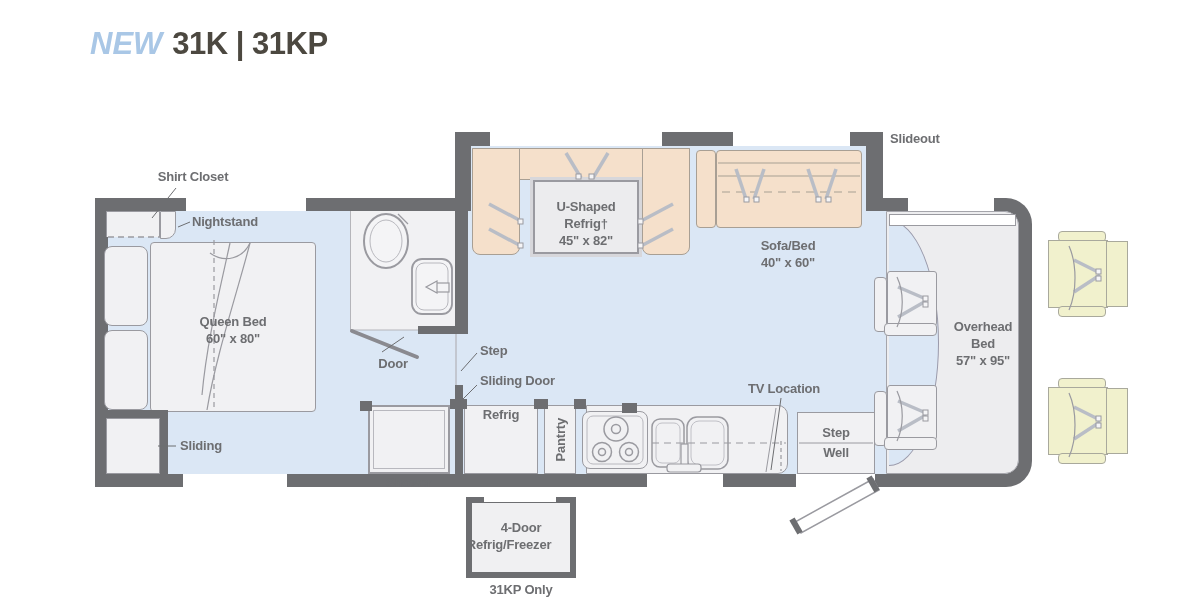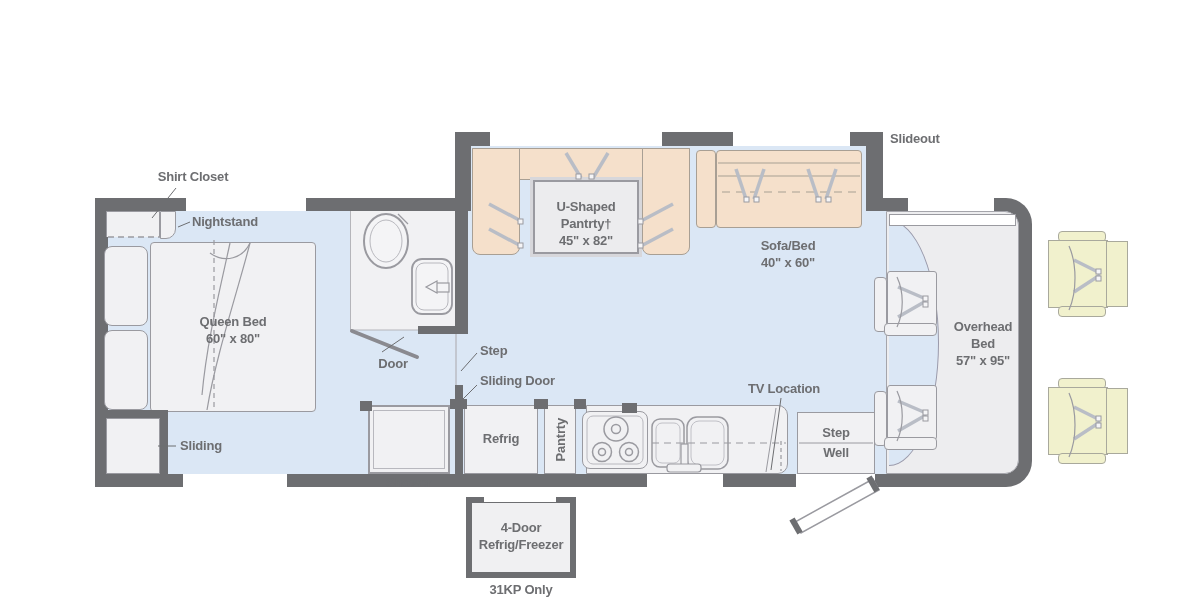--- a/index.html
+++ b/index.html
@@ -26,20 +26,23 @@
   .badge{color:#a9c7e6;font-style:italic;margin-right:10px;}
   .model{color:#4c4840;letter-spacing:-0.5px;}
   .desc{position:absolute;left:90px;top:72px;width:352px;font-size:15.5px;line-height:1.42;
         color:#6a6a6a;z-index:30;}
 </style>
 </head>
 <body>
 
 <div class="canvas">
 
+  <div class="hdr">
+    <span class="badge">NEW</span><span class="model">31K | 31KP</span>
+  </div>
 
   <div class="wall" style="left:95px;top:198px;width:937px;height:289px;border-radius:0 26px 26px 0;"></div>
   <div class="wall" style="left:455px;top:132px;width:428px;height:15px;"></div>
   <div class="wall" style="left:455px;top:132px;width:17px;height:79px;"></div>
   <div class="wall" style="left:866px;top:132px;width:17px;height:79px;"></div>
 
   <div class="win" style="left:186px;top:198px;width:120px;height:13px;"></div>
   <div class="win" style="left:490px;top:132px;width:172px;height:14px;"></div>
   <div class="win" style="left:733px;top:132px;width:117px;height:14px;"></div>
   <div class="win" style="left:908px;top:198px;width:86px;height:13px;"></div>
@@ -239,30 +242,30 @@
 
   <div class="lbl c" style="left:193px;top:170px;">Shirt Closet</div>
   <div class="lbl" style="left:192px;top:215px;">Nightstand</div>
   <div class="lbl c" style="left:233px;top:315px;">Queen Bed</div>
   <div class="lbl c" style="left:233px;top:332px;">60" x 80"</div>
   <div class="lbl" style="left:180px;top:439px;">Sliding</div>
   <div class="lbl c" style="left:379px;top:357px;margin-left:14px;">Door</div>
   <div class="lbl" style="left:480px;top:344px;">Step</div>
   <div class="lbl" style="left:480px;top:374px;">Sliding Door</div>
   <div class="lbl c" style="left:409px;top:432px;margin-top:44px;">Shower</div>
-  <div class="lbl c" style="left:501px;top:432px;">Refrig</div>
+  <div class="lbl c" style="left:501px;top:408px;">Refrig</div>
   <div class="lbl c" style="left:784px;top:382px;">TV Location</div>
   <div class="lbl c" style="left:586px;top:200px;">U-Shaped</div>
-  <div class="lbl c" style="left:586px;top:217px;">Pantrty†</div>
+  <div class="lbl c" style="left:586px;top:217px;">Refrig†</div>
   <div class="lbl c" style="left:586px;top:234px;">45" x 82"</div>
   <div class="lbl c" style="left:788px;top:239px;">Sofa/Bed</div>
   <div class="lbl c" style="left:788px;top:256px;">40" x 60"</div>
   <div class="lbl" style="left:890px;top:132px;">Slideout</div>
   <div class="lbl c" style="left:836px;top:426px;">Step</div>
   <div class="lbl c" style="left:836px;top:446px;">Well</div>
   <div class="lbl c" style="left:983px;top:320px;">Overhead</div>
   <div class="lbl c" style="left:983px;top:337px;">Bed</div>
   <div class="lbl c" style="left:983px;top:354px;">57" x 95"</div>
   <div class="lbl c" style="left:521px;top:521px;">4-Door</div>
-  <div class="lbl c" style="left:521px;top:538px;">Refrig/Freezer</div>
+  <div class="lbl c" style="left:509px;top:538px;">Refrig/Freezer</div>
   <div class="lbl c" style="left:521px;top:583px;">31KP Only</div>
 
 </div>
 
 </body></html>

